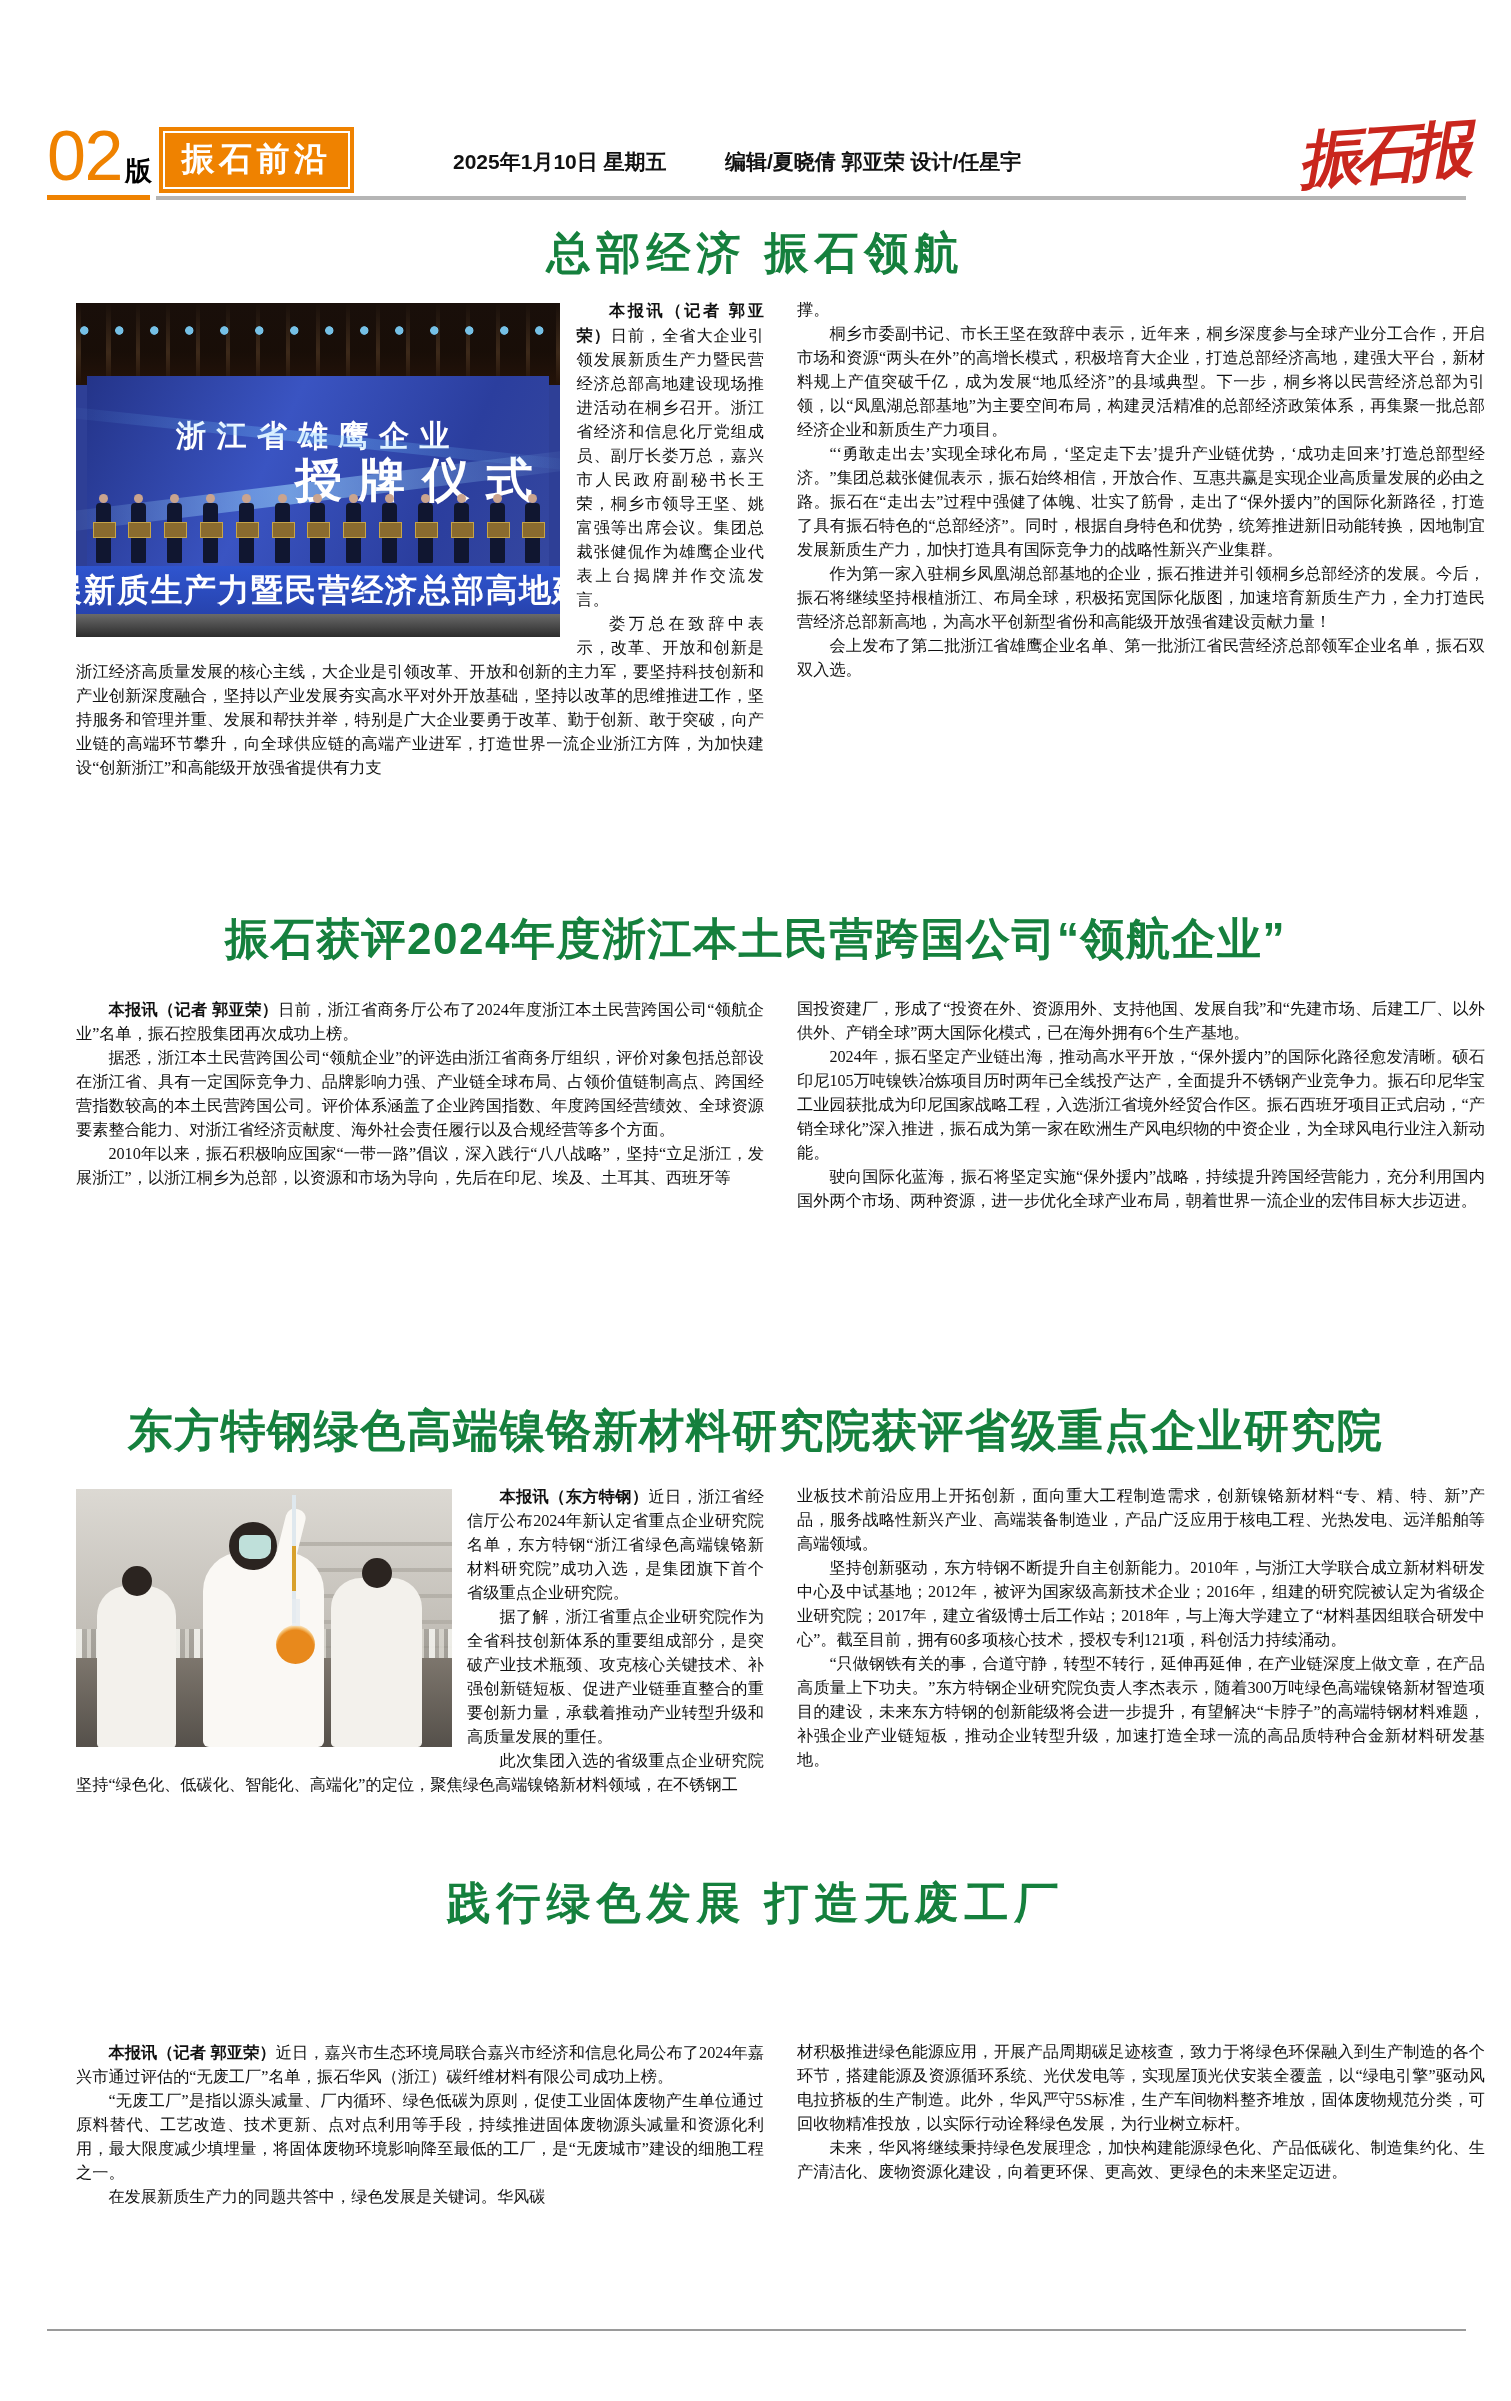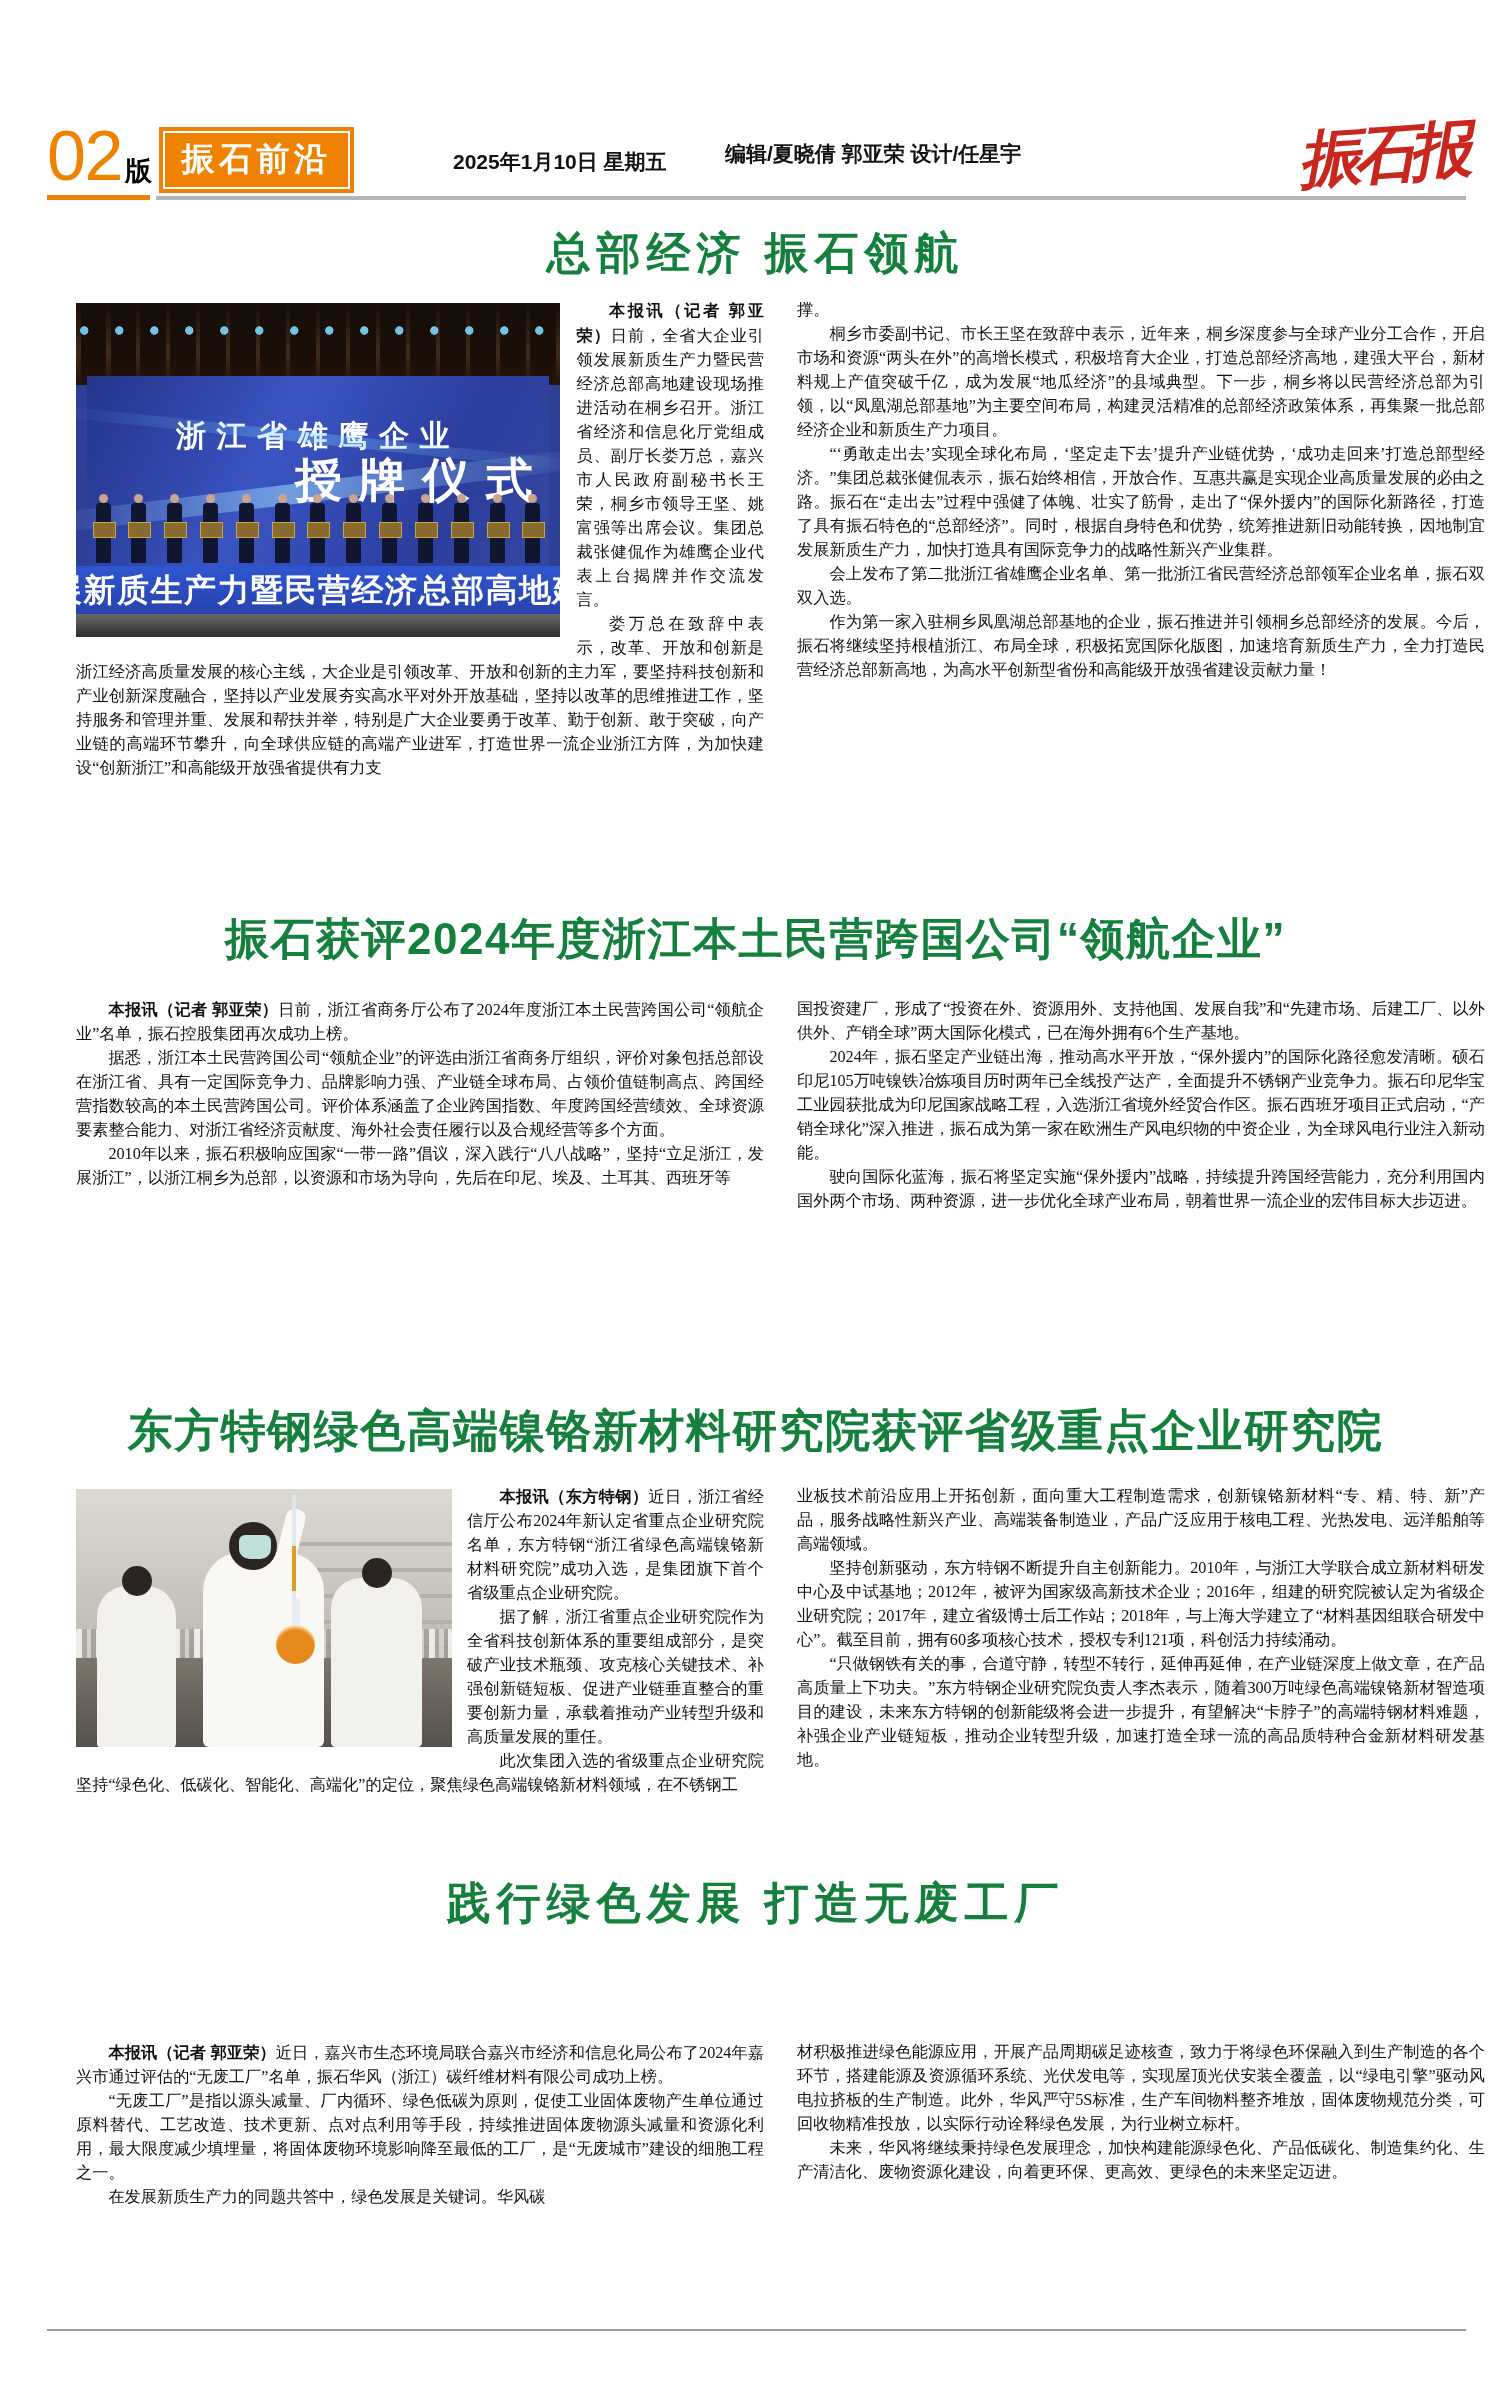--- a/index.html
+++ b/index.html
@@ -7,21 +7,21 @@
         font-family:"Liberation Serif","DejaVu Serif",serif;color:#111;}
 
   
   .page-number{position:absolute;left:47px;top:121px;white-space:nowrap;}
   .page-number .num{font-family:"Liberation Sans","DejaVu Sans",sans-serif;font-size:70px;line-height:70px;color:#ef8200;font-weight:400;letter-spacing:-1.5px;}
   .page-number .ban{font-family:"Liberation Sans","DejaVu Sans",sans-serif;font-size:27px;font-weight:700;color:#000;margin-left:3px;}
   .section-box{position:absolute;left:159px;top:127px;background:#ef8200;padding:3.8px;}
   .section-box .inner{border:2.3px solid #fff;padding:4.5px 16.6px;color:#fff;
         font-family:"Liberation Sans","DejaVu Sans",sans-serif;font-weight:700;font-size:33px;letter-spacing:4.5px;}
   .hdr-date{position:absolute;left:453px;top:148px;font-family:"Liberation Sans","DejaVu Sans",sans-serif;font-weight:700;font-size:21px;}
-  .hdr-editors{position:absolute;left:725px;top:140px;font-family:"Liberation Sans","DejaVu Sans",sans-serif;font-weight:700;font-size:21px;}
+  .hdr-editors{position:absolute;left:725px;top:148px;font-family:"Liberation Sans","DejaVu Sans",sans-serif;font-weight:700;font-size:21px;}
   .masthead{position:absolute;left:1298px;top:112px;color:#c9261d;
         font-family:"Liberation Serif","DejaVu Serif",serif;font-weight:700;font-style:italic;
         font-size:63px;letter-spacing:-7.6px;transform:rotate(-4deg);white-space:nowrap;}
   .rule-orange{position:absolute;left:47px;top:195px;width:103px;height:4.5px;background:#ef8200;}
   .rule-gray{position:absolute;left:156px;top:196px;width:1310px;height:3.8px;background:#b5b5b5;}
 
   
   .headline{position:absolute;left:0;width:100%;text-align:center;color:#15803d;
         font-family:"Liberation Sans","DejaVu Sans",sans-serif;font-weight:900;white-space:nowrap;}
   .hl-1{top:224px;font-size:44px;letter-spacing:6px;}
@@ -141,22 +141,22 @@
         <div class="p1-banner">业发展新质生产力暨民营经济总部高地建设现</div>
         <div class="p1-floor"></div>
       </div>
     <p class="para"><span class="intro">本报讯（记者 郭亚荣）</span>日前，全省大企业引领发展新质生产力暨民营经济总部高地建设现场推进活动在桐乡召开。浙江省经济和信息化厅党组成员、副厅长娄万总，嘉兴市人民政府副秘书长王荣，桐乡市领导王坚、姚富强等出席会议。集团总裁张健侃作为雄鹰企业代表上台揭牌并作交流发言。</p>
         <p class="para">娄万总在致辞中表示，改革、开放和创新是浙江经济高质量发展的核心主线，大企业是引领改革、开放和创新的主力军，要坚持科技创新和产业创新深度融合，坚持以产业发展夯实高水平对外开放基础，坚持以改革的思维推进工作，坚持服务和管理并重、发展和帮扶并举，特别是广大企业要勇于改革、勤于创新、敢于突破，向产业链的高端环节攀升，向全球供应链的高端产业进军，打造世界一流企业浙江方阵，为加快建设“创新浙江”和高能级开放强省提供有力支</p>
       </div>
     <div class="col">
         <p class="para noindent">撑。</p>
         <p class="para">桐乡市委副书记、市长王坚在致辞中表示，近年来，桐乡深度参与全球产业分工合作，开启市场和资源“两头在外”的高增长模式，积极培育大企业，打造总部经济高地，建强大平台，新材料规上产值突破千亿，成为发展“地瓜经济”的县域典型。下一步，桐乡将以民营经济总部为引领，以“凤凰湖总部基地”为主要空间布局，构建灵活精准的总部经济政策体系，再集聚一批总部经济企业和新质生产力项目。</p>
         <p class="para">“‘勇敢走出去’实现全球化布局，‘坚定走下去’提升产业链优势，‘成功走回来’打造总部型经济。”集团总裁张健侃表示，振石始终相信，开放合作、互惠共赢是实现企业高质量发展的必由之路。振石在“走出去”过程中强健了体魄、壮实了筋骨，走出了“保外援内”的国际化新路径，打造了具有振石特色的“总部经济”。同时，根据自身特色和优势，统筹推进新旧动能转换，因地制宜发展新质生产力，加快打造具有国际竞争力的战略性新兴产业集群。</p>
+        <p class="para">作为第一家入驻桐乡凤凰湖总部基地的企业，振石推进并引领桐乡总部经济的发展。今后，振石将继续坚持根植浙江、布局全球，积极拓宽国际化版图，加速培育新质生产力，全力打造民营经济总部新高地，为高水平创新型省份和高能级开放强省建设贡献力量！</p>
         <p class="para">会上发布了第二批浙江省雄鹰企业名单、第一批浙江省民营经济总部领军企业名单，振石双双入选。</p>
-        <p class="para">作为第一家入驻桐乡凤凰湖总部基地的企业，振石推进并引领桐乡总部经济的发展。今后，振石将继续坚持根植浙江、布局全球，积极拓宽国际化版图，加速培育新质生产力，全力打造民营经济总部新高地，为高水平创新型省份和高能级开放强省建设贡献力量！</p>
       </div>
   </div>
 
   <div class="headline hl-2">振石获评2024年度浙江本土民营跨国公司“领航企业”</div>
   <div class="art-body ab-2">
     <div class="col">
         <p class="para"><span class="intro">本报讯（记者 郭亚荣）</span>日前，浙江省商务厅公布了2024年度浙江本土民营跨国公司“领航企业”名单，振石控股集团再次成功上榜。</p>
         <p class="para">据悉，浙江本土民营跨国公司“领航企业”的评选由浙江省商务厅组织，评价对象包括总部设在浙江省、具有一定国际竞争力、品牌影响力强、产业链全球布局、占领价值链制高点、跨国经营指数较高的本土民营跨国公司。评价体系涵盖了企业跨国指数、年度跨国经营绩效、全球资源要素整合能力、对浙江省经济贡献度、海外社会责任履行以及合规经营等多个方面。</p>
         <p class="para">2010年以来，振石积极响应国家“一带一路”倡议，深入践行“八八战略”，坚持“立足浙江，发展浙江”，以浙江桐乡为总部，以资源和市场为导向，先后在印尼、埃及、土耳其、西班牙等</p>
       </div>

